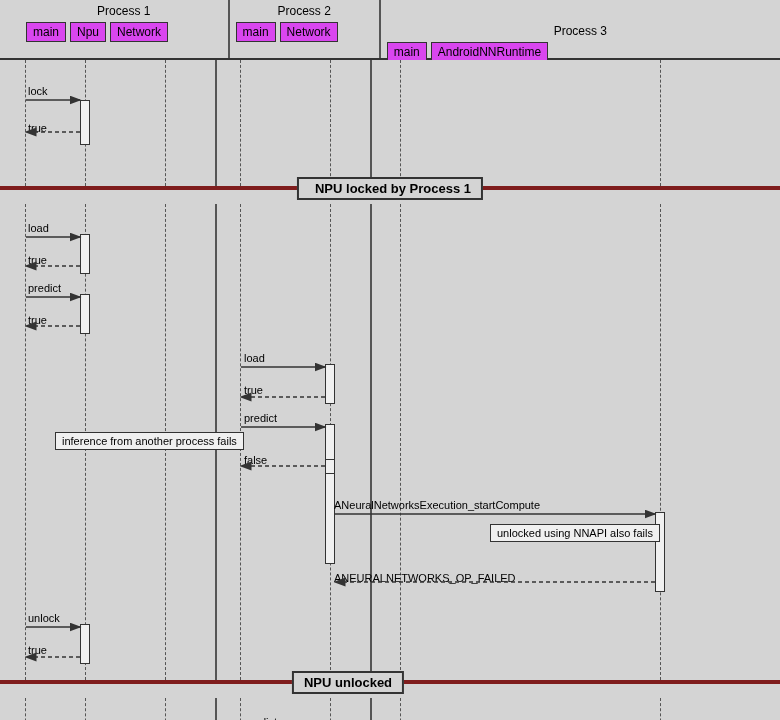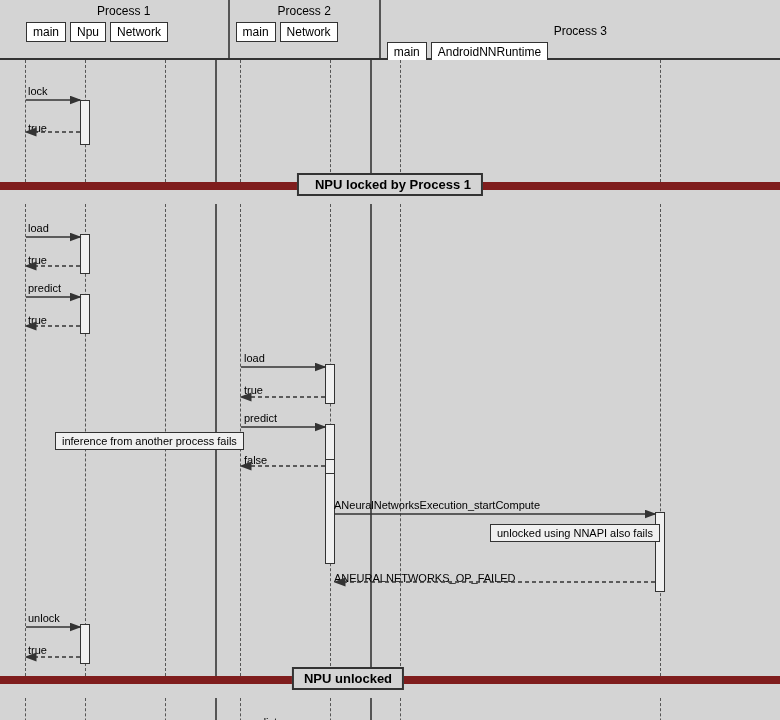--- a/index.html
+++ b/index.html
@@ -48,28 +48,28 @@
       width: 100%;
     }
 
     .actor-boxes {
       display: flex;
       gap: 4px;
     }
 
     .actor-box {
       border: 1.5px solid #333;
-      background: #ffffff;
+      background: #d946ef;
       padding: 2px 6px;
       font-size: 12px;
       white-space: nowrap;
     }
 
     .section {
-      border-bottom: 8px solid #7f1d1d;
+      border-bottom: 4px solid #7f1d1d;
       position: relative;
       background: #d4d4d4;
     }
 
     
     .section-label {
       position: absolute;
       left: 50%;
       transform: translateX(-50%);
       bottom: -1px;

